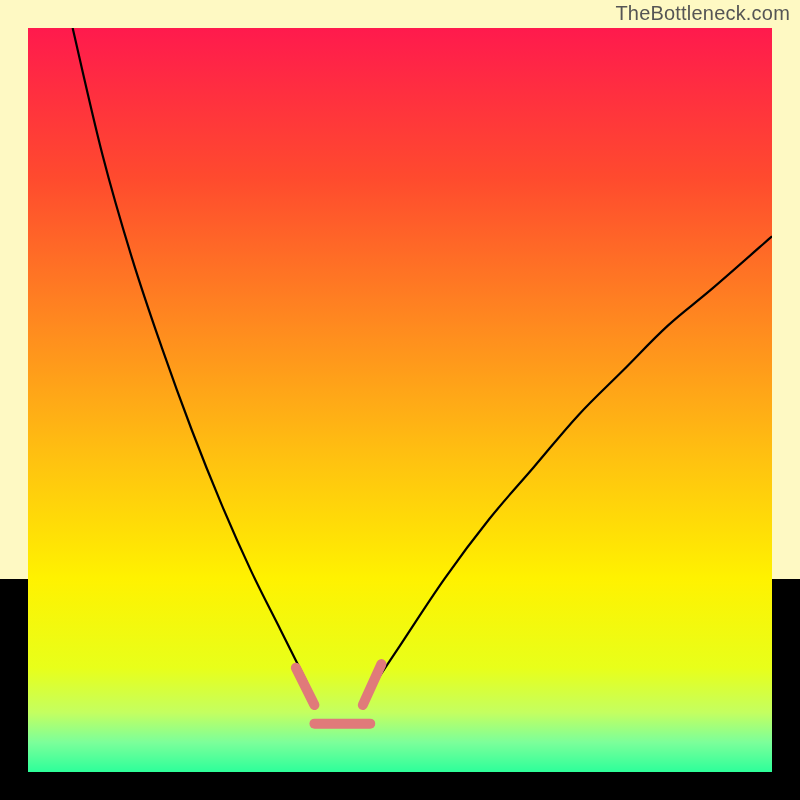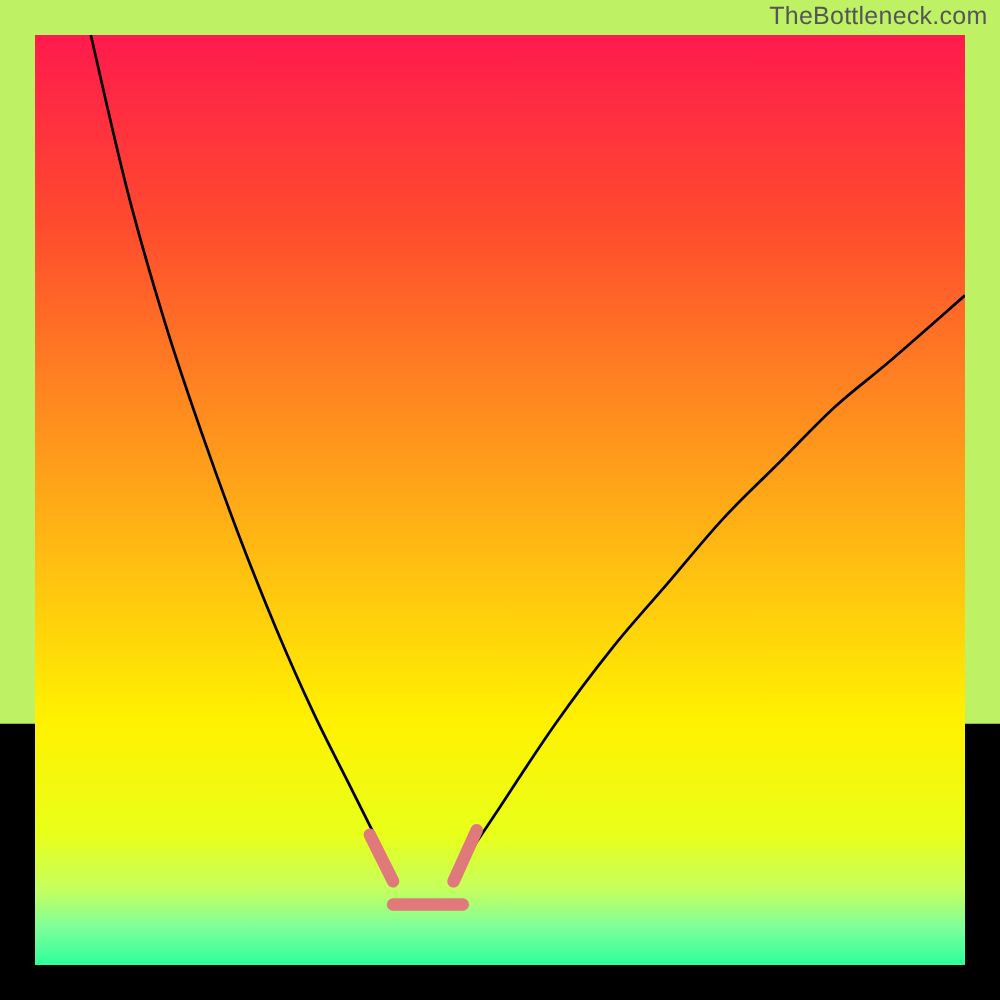--- a/index.html
+++ b/index.html
@@ -8,21 +8,21 @@
     width: 800px;
     height: 800px;
     overflow: hidden;
     background: #000;
     font-family: Arial, Helvetica, sans-serif;
   }
   .frame {
     position: relative;
     width: 800px;
     height: 579px;
-    background: #bef264;
+    background: #fef9c3;
   }
   .watermark {
     position: absolute;
     top: 2px;
     right: 10px;
     color: #555;
     font-size: 20px;
     font-weight: 500;
     letter-spacing: 0.2px;
     user-select: none;

